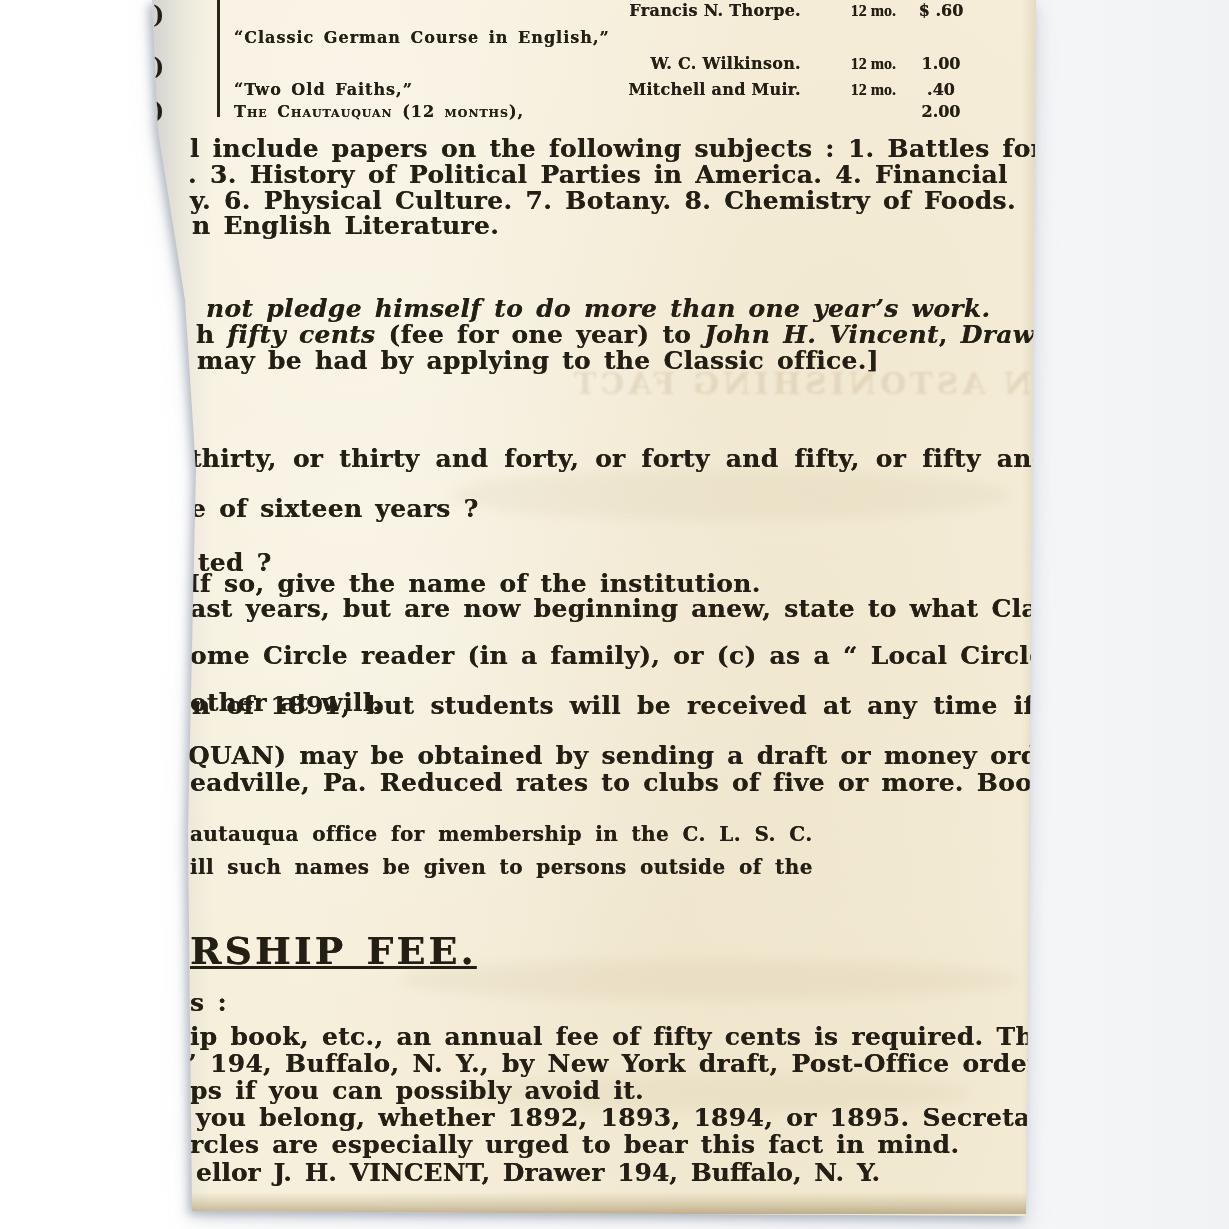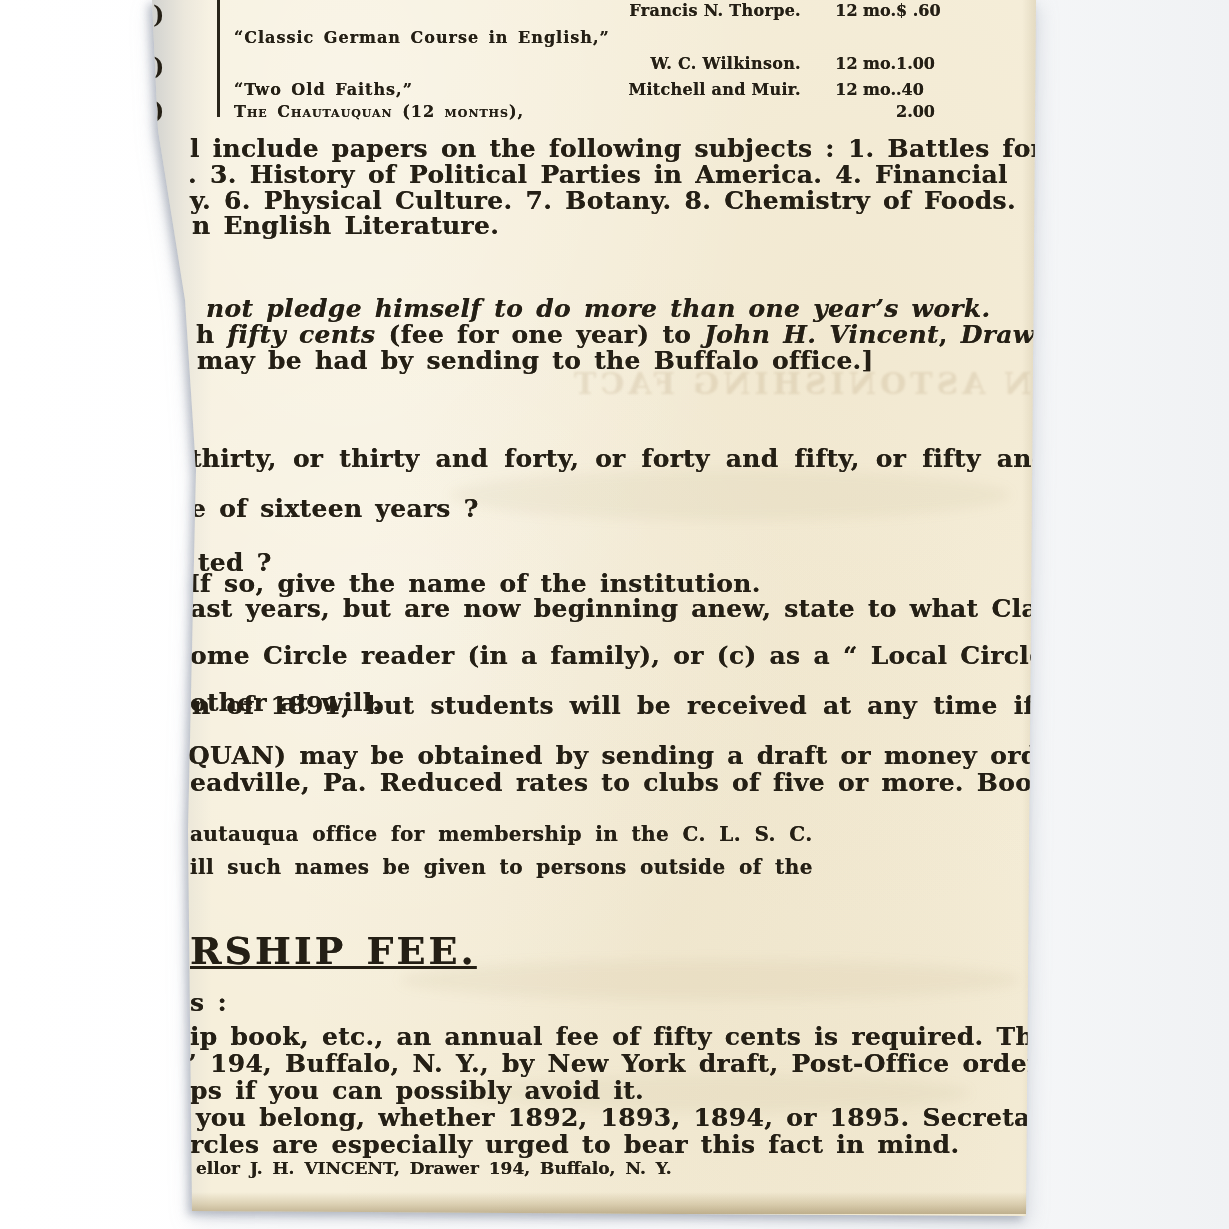--- a/index.html
+++ b/index.html
@@ -42,26 +42,26 @@
   .it{font-style:italic;}
   .sc{font-variant:small-caps;}
   .rule-v{position:absolute;left:67px;top:0;width:3px;height:117px;background:#2a2519;}
   .frag{position:absolute;left:3px;width:14px;overflow:hidden;font-size:24px;font-weight:bold;color:#241f15;}
   .prow{position:absolute;left:84px;width:752px;display:flex;align-items:baseline;
         font-size:16px;font-weight:bold;color:#241f15;white-space:nowrap;
         text-shadow:0 0 .5px rgba(30,25,15,.8);}
   .pt{letter-spacing:1px;word-spacing:3px;}
   .spacer{flex:1;}
   .pa{letter-spacing:.3px;}
-  .pf{width:95px;text-align:right;}
-  .pp{width:90px;text-align:left;}
+  .pf{width:95px;text-align:right;font-family:Liberation Serif, serif;}
+  .pp{width:90px;text-align:center;}
   .h1{font-size:38px;letter-spacing:3px;word-spacing:6px;}
   .h2{font-size:38px;letter-spacing:3px;word-spacing:4px;text-decoration:underline;}
   .clsc{font-size:20px;word-spacing:6px;letter-spacing:.4px;}
-  .closing{font-size:17px;word-spacing:4px;}
+  .closing{font-size:25px;word-spacing:4px;}
   .ghost{
     position:absolute;left:420px;top:366px;font-size:30px;font-weight:bold;
     letter-spacing:4px;color:rgba(146,116,64,.15);transform:scaleX(-1);
     filter:blur(1.3px);white-space:nowrap;font-weight:bold;
   }
   .smudge{position:absolute;border-radius:50%;filter:blur(6px);}
 </style>
 </head>
 <body>
 
@@ -115,21 +115,21 @@
     </div>
 
     <div class="line body-t" style="top:134px;left:40px;">l include papers on the following subjects :   1.  Battles for</div>
     <div class="line body-t" style="top:160px;left:38px;">.   3.  History of Political Parties in America.   4.  Financial</div>
     <div class="line body-t" style="top:186px;left:40px;">y.   6.  Physical Culture.   7.  Botany.   8.  Chemistry of Foods.</div>
     <div class="line body-t" style="top:211px;left:42px;">n English Literature.</div>
 
 
     <div class="line body-t" style="top:294px;left:56px;"><span class="it">not pledge himself to do more than one year’s work.</span></div>
     <div class="line body-t" style="top:320px;left:46px;"><span>h </span><span class="it">fifty cents </span><span>(fee for one year)  to  </span><span class="it">John H. Vincent</span><span>, </span><span class="it">Drawer</span></div>
-    <div class="line body-t" style="top:346px;left:47px;"><span>may be had by sending to the  Buffalo office.]</span></div>
+    <div class="line body-t" style="top:346px;left:47px;"><span>may be had by applying to the  Classic office.]</span></div>
 
     <div class="ghost">AN ASTONISHING FACT</div>
     <div class="smudge" style="left:300px;top:470px;width:560px;height:50px;background:rgba(160,135,85,.07);"></div>
     <div class="smudge" style="left:250px;top:960px;width:620px;height:40px;background:rgba(160,135,85,.08);"></div>
     <div class="smudge" style="left:320px;top:1075px;width:500px;height:36px;background:rgba(160,135,85,.07);"></div>
 
     <div class="line body-t wide" style="top:444px;left:40px;">thirty, or thirty and forty, or  forty and fifty, or  fifty and</div>
     <div class="line body-t" style="top:494px;left:40px;">e of sixteen years ?</div>
     <div class="line body-t" style="top:548px;left:40px;margin-left:8px;">ted ?</div>
     <div class="line body-t" style="top:569px;left:38px;">If so, give the name of the institution.</div>

